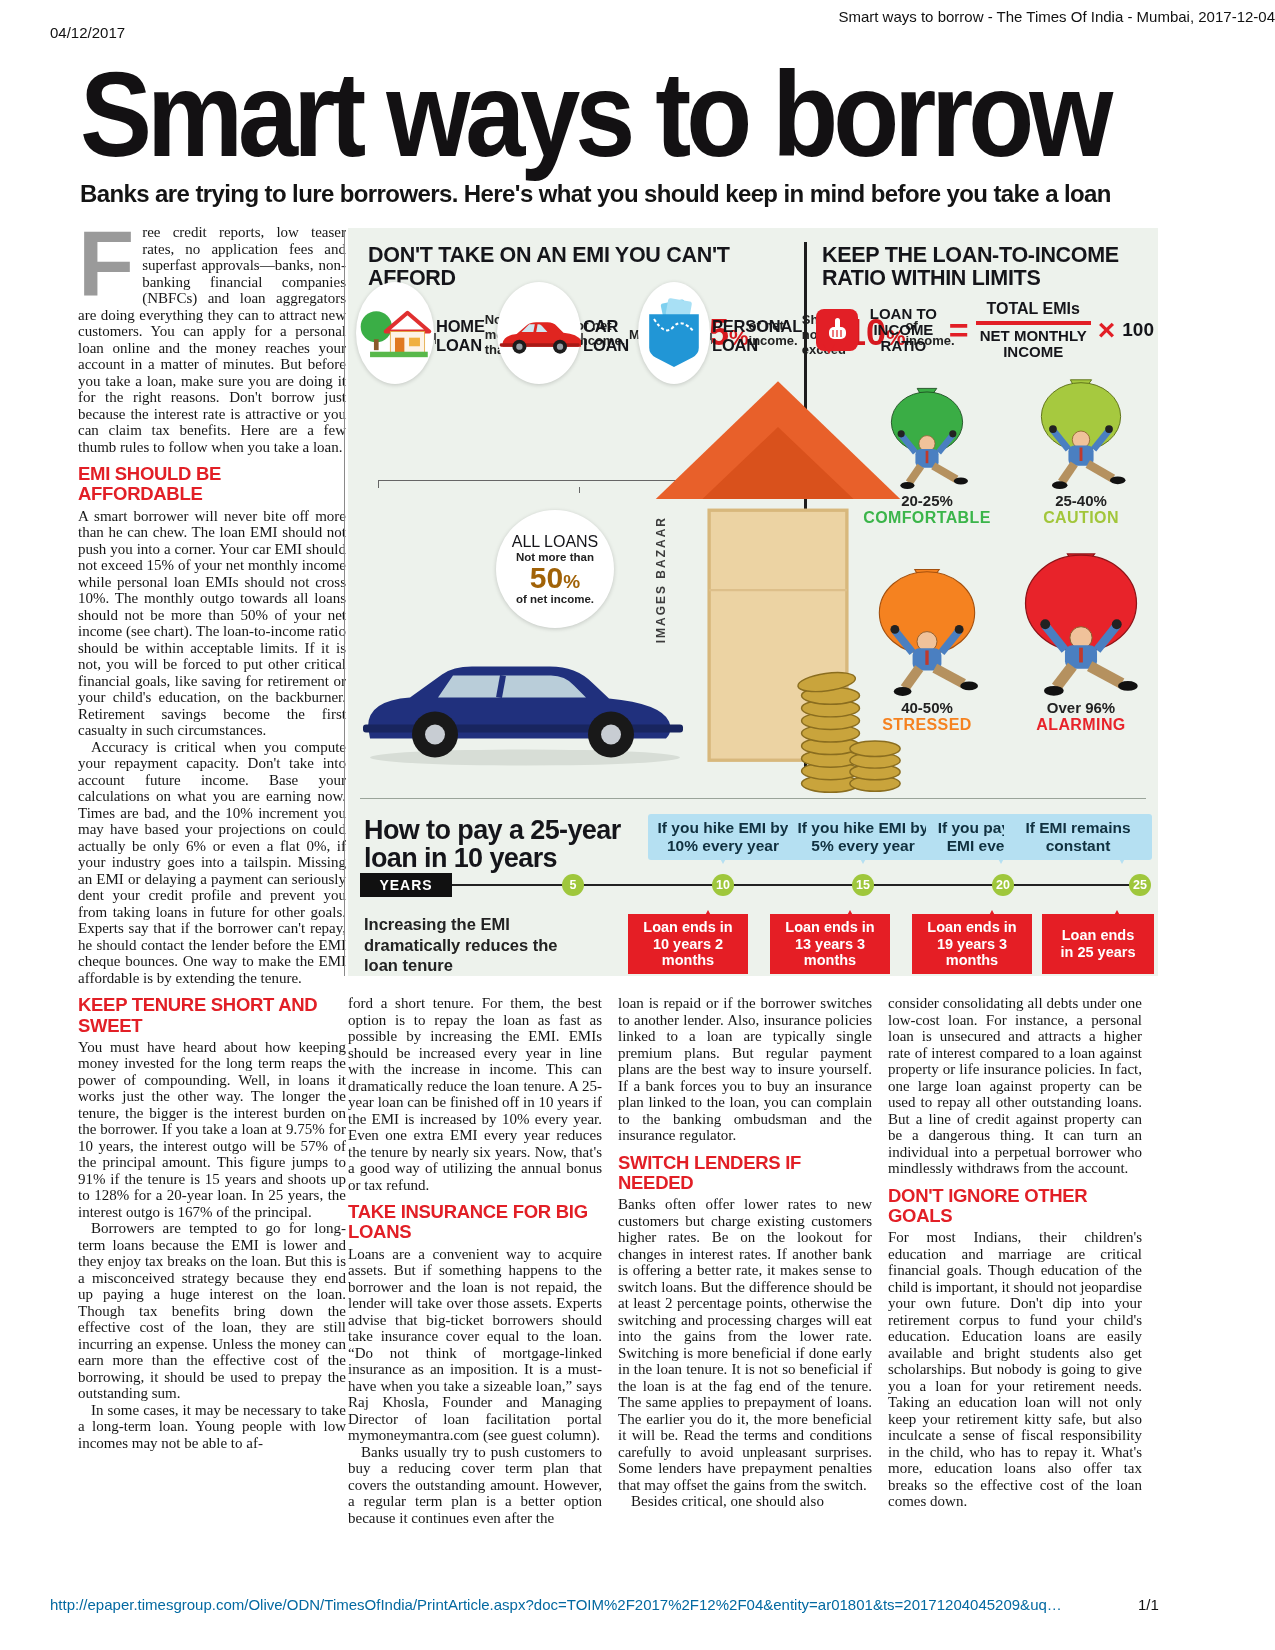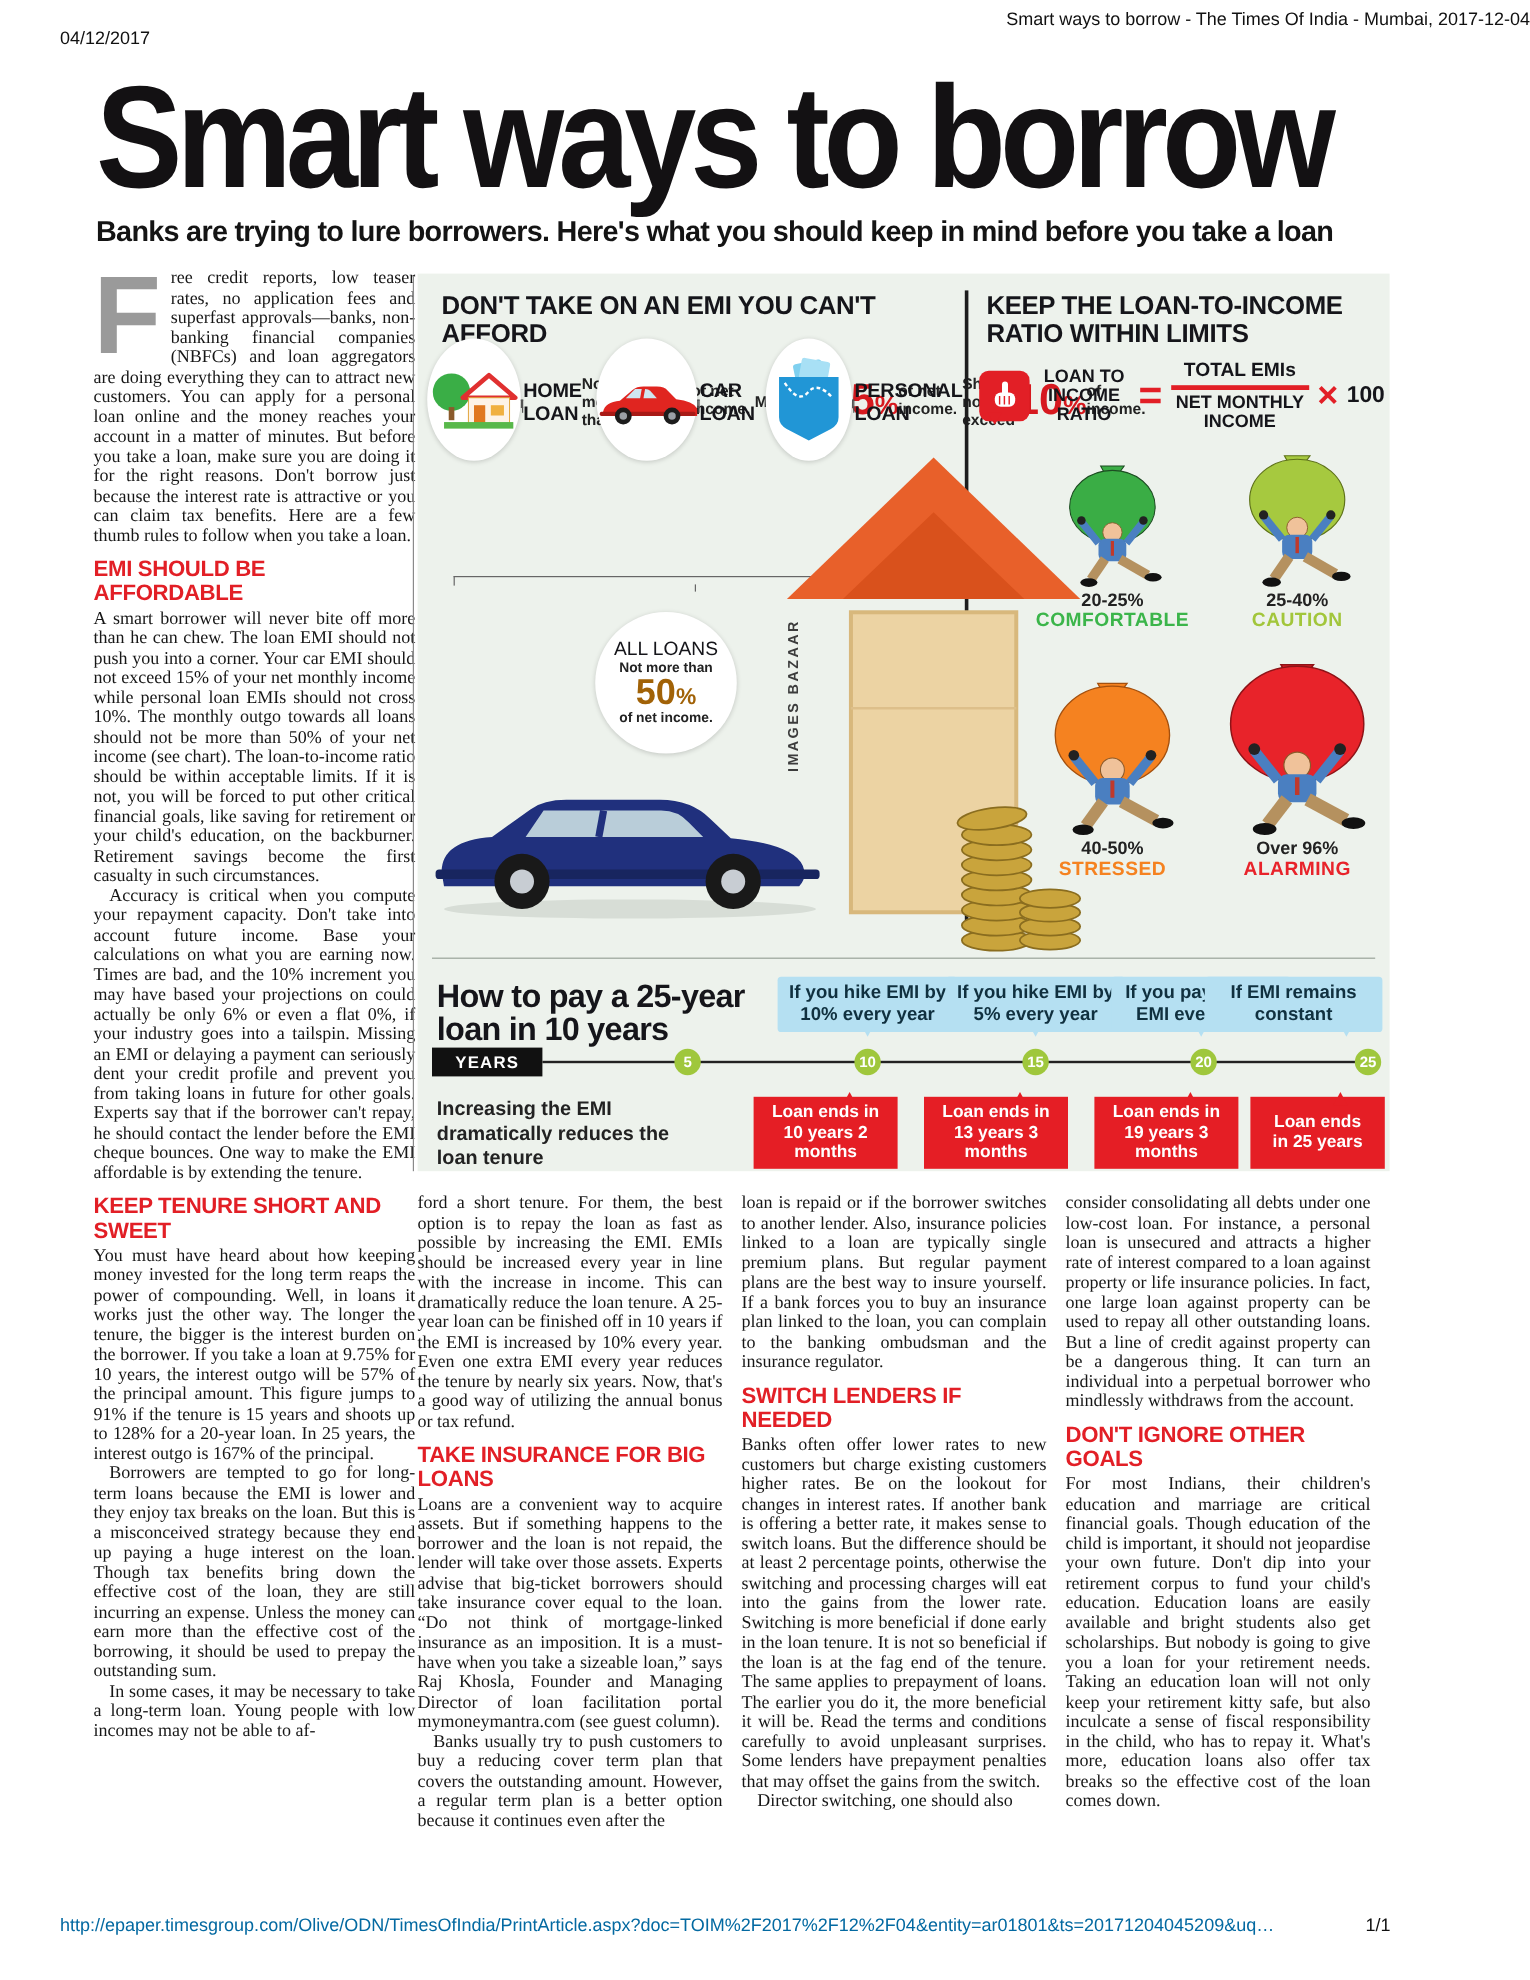--- a/index.html
+++ b/index.html
@@ -375,21 +375,21 @@
     <p>ford a short tenure. For them, the best option is to repay the loan as fast as possible by increasing the EMI. EMIs should be increased every year in line with the increase in income. This can dramatically reduce the loan tenure. A 25-year loan can be finished off in 10 years if the EMI is increased by 10% every year. Even one extra EMI every year reduces the tenure by nearly six years. Now, that's a good way of utilizing the annual bonus or tax refund.</p>
     <div class="red-head">TAKE INSURANCE FOR BIG LOANS</div>
     <p>Loans are a convenient way to acquire assets. But if something happens to the borrower and the loan is not repaid, the lender will take over those assets. Experts advise that big-ticket borrowers should take insurance cover equal to the loan. “Do not think of mortgage-linked insurance as an imposition. It is a must-have when you take a sizeable loan,” says Raj Khosla, Founder and Managing Director of loan facilitation portal mymoneymantra.com (see guest column).</p>
     <p class="indent">Banks usually try to push customers to buy a reducing cover term plan that covers the outstanding amount. However, a regular term plan is a better option because it continues even after the</p>
   </div>
 
   <div class="col bcol2">
     <p>loan is repaid or if the borrower switches to another lender. Also, insurance policies linked to a loan are typically single premium plans. But regular payment plans are the best way to insure yourself. If a bank forces you to buy an insurance plan linked to the loan, you can complain to the banking ombudsman and the insurance regulator.</p>
     <div class="red-head">SWITCH LENDERS IF NEEDED</div>
     <p>Banks often offer lower rates to new customers but charge existing customers higher rates. Be on the lookout for changes in interest rates. If another bank is offering a better rate, it makes sense to switch loans. But the difference should be at least 2 percentage points, otherwise the switching and processing charges will eat into the gains from the lower rate. Switching is more beneficial if done early in the loan tenure. It is not so beneficial if the loan is at the fag end of the tenure. The same applies to prepayment of loans. The earlier you do it, the more beneficial it will be. Read the terms and conditions carefully to avoid unpleasant surprises. Some lenders have prepayment penalties that may offset the gains from the switch.</p>
-    <p class="indent">Director switching, one should also</p>
+    <p class="indent">Besides critical, one should also</p>
   </div>
 
   <div class="col bcol3">
     <p>consider consolidating all debts under one low-cost loan. For instance, a personal loan is unsecured and attracts a higher rate of interest compared to a loan against property or life insurance policies. In fact, one large loan against property can be used to repay all other outstanding loans. But a line of credit against property can be a dangerous thing. It can turn an individual into a perpetual borrower who mindlessly withdraws from the account.</p>
     <div class="red-head">DON'T IGNORE OTHER GOALS</div>
     <p>For most Indians, their children's education and marriage are critical financial goals. Though education of the child is important, it should not jeopardise your own future. Don't dip into your retirement corpus to fund your child's education. Education loans are easily available and bright students also get scholarships. But nobody is going to give you a loan for your retirement needs. Taking an education loan will not only keep your retirement kitty safe, but also inculcate a sense of fiscal responsibility in the child, who has to repay it. What's more, education loans also offer tax breaks so the effective cost of the loan comes down.</p>
   </div>
 
   <a class="footer-url" href="#">http://epaper.timesgroup.com/Olive/ODN/TimesOfIndia/PrintArticle.aspx?doc=TOIM%2F2017%2F12%2F04&amp;entity=ar01801&amp;ts=20171204045209&amp;uq…</a>
   <div class="footer-page">1/1</div>

